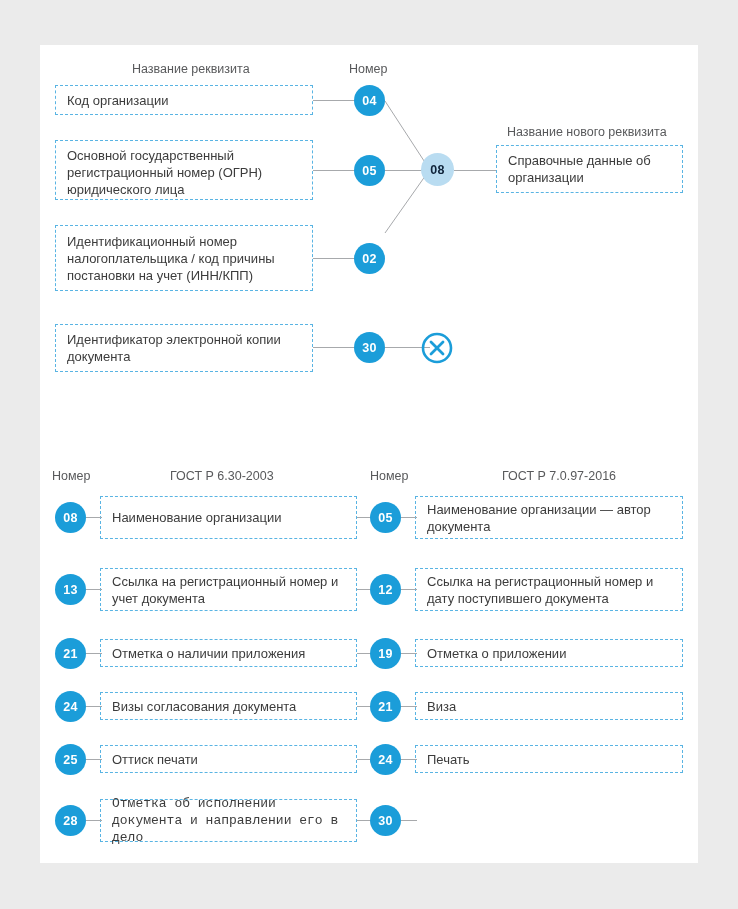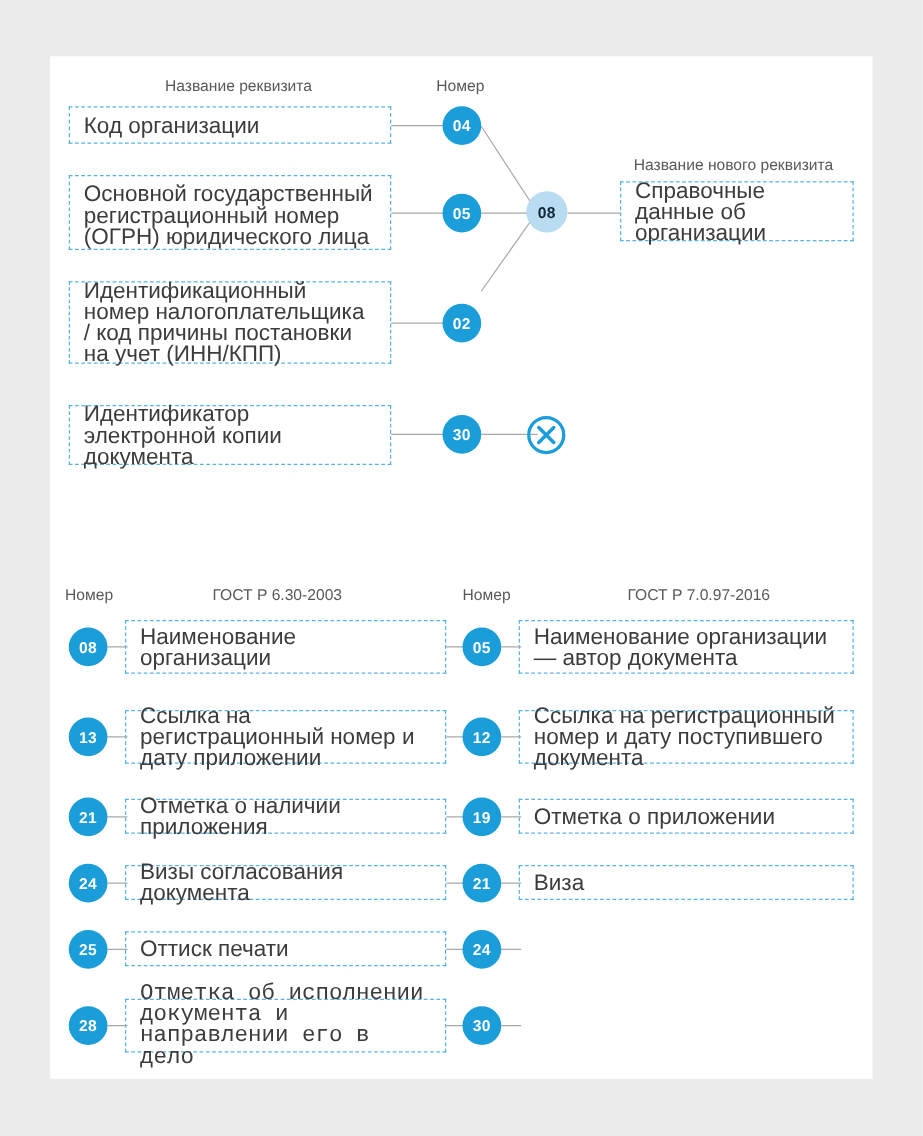--- a/index.html
+++ b/index.html
@@ -25,21 +25,21 @@
   }
   
   .dbox {
     position: absolute;
     border: 1px dashed #59b4e3;
     box-sizing: border-box;
     display: flex;
     align-items: center;
     padding: 6px 11px;
     color: #3c3c3c;
-    font-size: 18px;
+    font-size: 13px;
     line-height: 17px;
     background: #fff;
   }
   .dbox span { display: block; }
   .circle {
     position: absolute;
     width: 31px;
     height: 31px;
     border-radius: 50%;
     background: #1b9dd9;
@@ -141,21 +141,21 @@
     <div class="conn" style="left:317px; top:472px; width:28px;"></div>
     <div class="circle" style="left:330px; top:457px;">05</div>
     <div class="conn" style="left:361px; top:472px; width:16px;"></div>
     <div class="dbox" style="left:375px; top:451px; width:268px; height:43px;">
       <span>Наименование организации — автор документа</span>
     </div>
 
     <div class="circle" style="left:15px; top:529px;">13</div>
     <div class="conn" style="left:46px; top:544px; width:16px;"></div>
     <div class="dbox" style="left:60px; top:523px; width:257px; height:43px;">
-      <span>Ссылка на регистрационный номер и дату приложении</span>
+      <span>Ссылка на регистрационный номер и учет документа</span>
     </div>
     <div class="conn" style="left:317px; top:544px; width:28px;"></div>
     <div class="circle" style="left:330px; top:529px;">12</div>
     <div class="conn" style="left:361px; top:544px; width:16px;"></div>
     <div class="dbox" style="left:375px; top:523px; width:268px; height:43px;">
       <span>Ссылка на регистрационный номер и дату поступившего документа</span>
     </div>
 
     <div class="circle" style="left:15px; top:593px;">21</div>
     <div class="conn" style="left:46px; top:608px; width:16px;"></div>
@@ -182,20 +182,23 @@
     </div>
 
     <div class="circle" style="left:15px; top:699px;">25</div>
     <div class="conn" style="left:46px; top:714px; width:16px;"></div>
     <div class="dbox" style="left:60px; top:700px; width:257px; height:28px;">
       <span>Оттиск печати</span>
     </div>
     <div class="conn" style="left:317px; top:714px; width:28px;"></div>
     <div class="circle" style="left:330px; top:699px;">24</div>
     <div class="conn" style="left:361px; top:714px; width:16px;"></div>
+    <div class="dbox" style="left:375px; top:700px; width:268px; height:28px;">
+      <span>Печать</span>
+    </div>
 
     <div class="circle" style="left:15px; top:760px;">28</div>
     <div class="conn" style="left:46px; top:775px; width:16px;"></div>
     <div class="dbox" style="left:60px; top:754px; width:257px; height:43px;font-family:Liberation Mono, monospace;">
       <span>Отметка об исполнении документа и направлении его в дело</span>
     </div>
     <div class="conn" style="left:317px; top:775px; width:28px;"></div>
     <div class="circle" style="left:330px; top:760px;">30</div>
     <div class="conn" style="left:361px; top:775px; width:16px;"></div>
 

